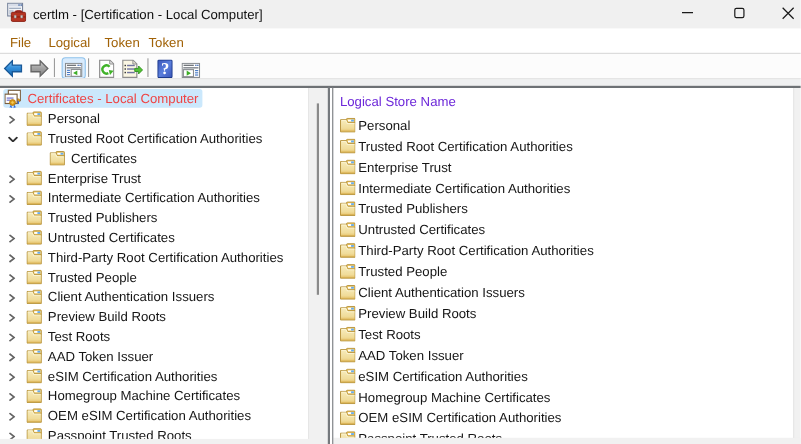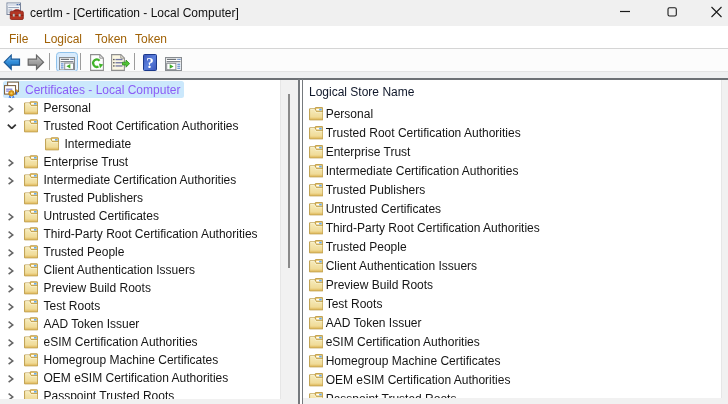--- a/index.html
+++ b/index.html
@@ -22,21 +22,21 @@
   #lvthumb{left:288px;top:94px;width:2px;height:174px;background:#8a8a8a;z-index:11;}
   #border1{left:298px;top:79px;width:1.5px;height:325px;background:#75797d;z-index:12;}
   #border2{left:301.5px;top:79px;width:1.5px;height:325px;background:#75797d;z-index:12;}
   #rvtrack{left:721px;top:80px;width:7px;height:324px;background:#f1f1f1;border-left:1px solid #e6e6e6;box-sizing:border-box;z-index:10;}
   #lhstrip{left:0px;top:399px;width:298px;height:5px;background:#f1f1f1;z-index:10;}
   #rhstrip{left:303px;top:398px;width:425px;height:6px;background:#f1f1f1;z-index:10;}
   
   .lbl{position:absolute;font-size:12px;color:#151515;white-space:nowrap;}
   .sel{background:#cbe8fc;}
   .ic{position:absolute;}
-  .listhdr{position:absolute;left:309px;top:85px;font-size:12px;color:#0f172a;}
+  .listhdr{position:absolute;left:309px;top:85px;font-size:12px;color:#6d28d9;}
 </style>
 </head>
 <body>
 <div class="abs" id="titlebar"></div>
 <div class="abs" id="titletext">certlm - [Certification - Local Computer]</div>
 
 <svg class="abs" style="left:600px;top:0" width="128" height="26" viewBox="0 0 128 26">
   <line x1="20" y1="11.5" x2="30" y2="11.5" stroke="#1a1a1a" stroke-width="1.2"></line>
   <rect x="68" y="7.7" width="8.3" height="8.3" rx="1.5" fill="none" stroke="#1a1a1a" stroke-width="1.1"></rect>
   <path d="M111.5 7 L121.5 17 M121.5 7 L111.5 17" stroke="#1a1a1a" stroke-width="1.1" fill="none"></path>
@@ -185,40 +185,40 @@
   <circle cx="12.3" cy="10.4" r="1.7" fill="#e8a21c" stroke="#a86e05" stroke-width="0.5"></circle>
   <rect x="11.6" y="10.6" width="1.6" height="3" fill="#2e6be0"></rect>
   <rect x="0.55" y="4.6" width="11" height="8.5" fill="#fff" stroke="#7b5e3e" stroke-width="1.05"></rect>
   <rect x="2.1" y="7.7" width="6.2" height="0.9" fill="#5353c4"></rect>
   <rect x="2.1" y="9.6" width="3.2" height="0.9" fill="#5353c4"></rect>
   <path d="M5.9 13.9 L7.3 17.2 L5.1 16.6 L4.4 17.3 Z" fill="#2e6be0"></path>
   <path d="M8.9 13.9 L8.2 17.3 L10 16.5 L10.9 17.2 Z" fill="#2e6be0"></path>
   <circle cx="7.4" cy="12.2" r="2.7" fill="#e8a21c" stroke="#a86e05" stroke-width="0.7"></circle>
   <circle cx="7.4" cy="12.2" r="1.6" fill="#f6cc55" stroke="#c07d08" stroke-width="0.6"></circle>
 </svg>
-<span class="lbl" style="left:25px;top:82.5px;color:#8b5cf6;">Certificates - Local Computer</span>
+<span class="lbl" style="left:25px;top:82.5px;color:#ef4444;">Certificates - Local Computer</span>
 
 <svg class="ic" style="left:8.3px;top:105.3px" width="5.5" height="7.8" viewBox="0 0 5.5 7.8">
     <path d="M0.6 0.6 L4.8 3.9 L0.6 7.2" fill="none" stroke="#646464" stroke-width="1.5"></path>
   </svg>
 <svg class="ic" style="left:23.5px;top:101px" width="14.2" height="13.7" viewBox="0 0 14 13">
     <use href="#folder"></use>
   </svg>
 <span class="lbl" style="left:43.5px;top:101px">Personal</span>
 <svg class="ic" style="left:7.2px;top:123.9px" width="9.6" height="5.4" viewBox="0 0 9.6 5.4">
     <path d="M0.8 0.7 L4.8 4.5 L8.8 0.7" fill="none" stroke="#333" stroke-width="1.75"></path>
   </svg>
 <svg class="ic" style="left:23.5px;top:119px" width="14.2" height="13.7" viewBox="0 0 14 13">
     <use href="#folder"></use>
   </svg>
 <span class="lbl" style="left:43.5px;top:119px">Trusted Root Certification Authorities</span>
 <svg class="ic" style="left:44.5px;top:137px" width="14.2" height="13.7" viewBox="0 0 14 13">
     <use href="#folder"></use>
   </svg>
-<span class="lbl" style="left:64.5px;top:137px">Intermediate</span>
+<span class="lbl" style="left:64.5px;top:137px">Certificates</span>
 <svg class="ic" style="left:8.3px;top:159.3px" width="5.5" height="7.8" viewBox="0 0 5.5 7.8">
     <path d="M0.6 0.6 L4.8 3.9 L0.6 7.2" fill="none" stroke="#646464" stroke-width="1.5"></path>
   </svg>
 <svg class="ic" style="left:23.5px;top:155px" width="14.2" height="13.7" viewBox="0 0 14 13">
     <use href="#folder"></use>
   </svg>
 <span class="lbl" style="left:43.5px;top:155px">Enterprise Trust</span>
 <svg class="ic" style="left:8.3px;top:177.3px" width="5.5" height="7.8" viewBox="0 0 5.5 7.8">
     <path d="M0.6 0.6 L4.8 3.9 L0.6 7.2" fill="none" stroke="#646464" stroke-width="1.5"></path>
   </svg>

